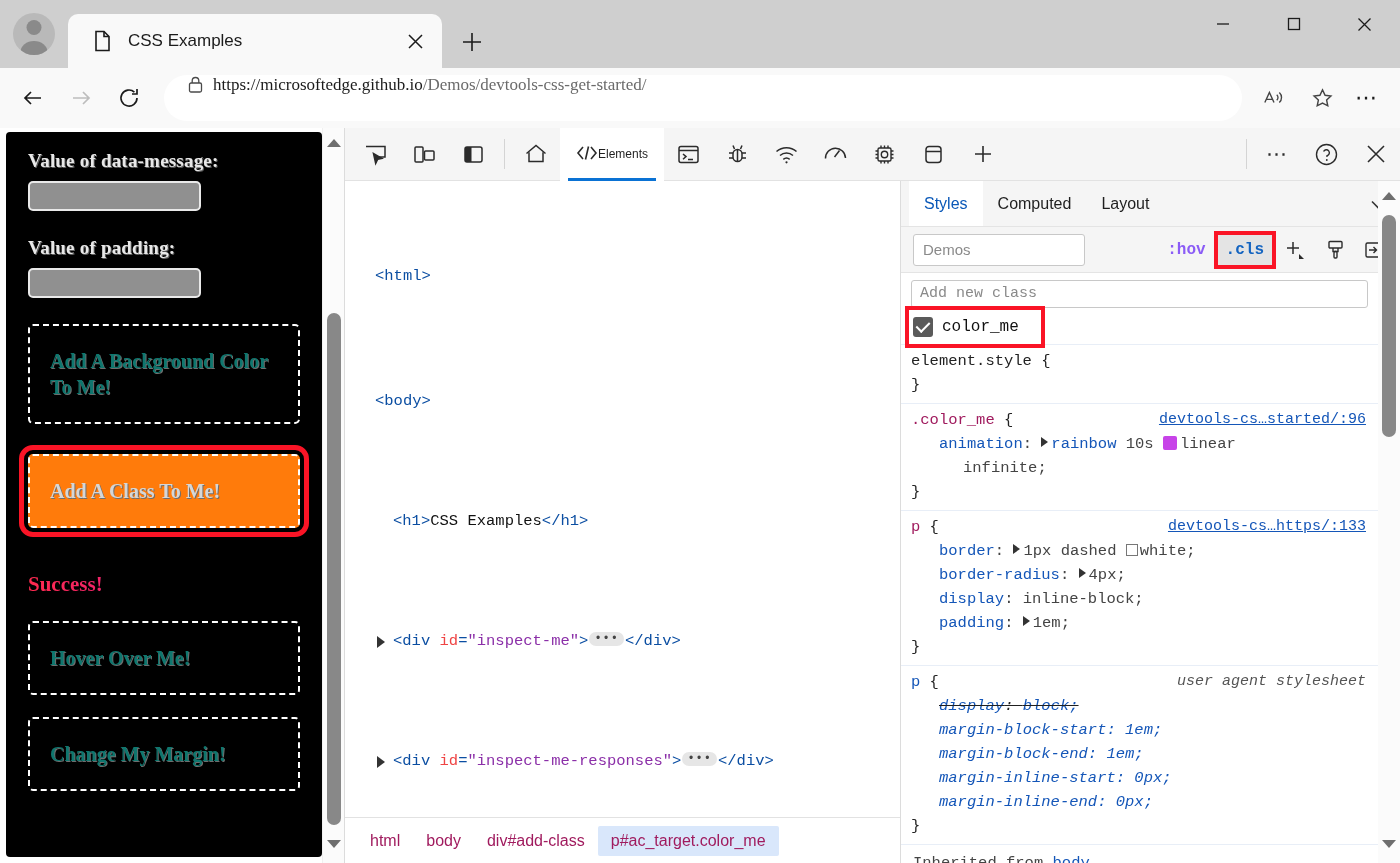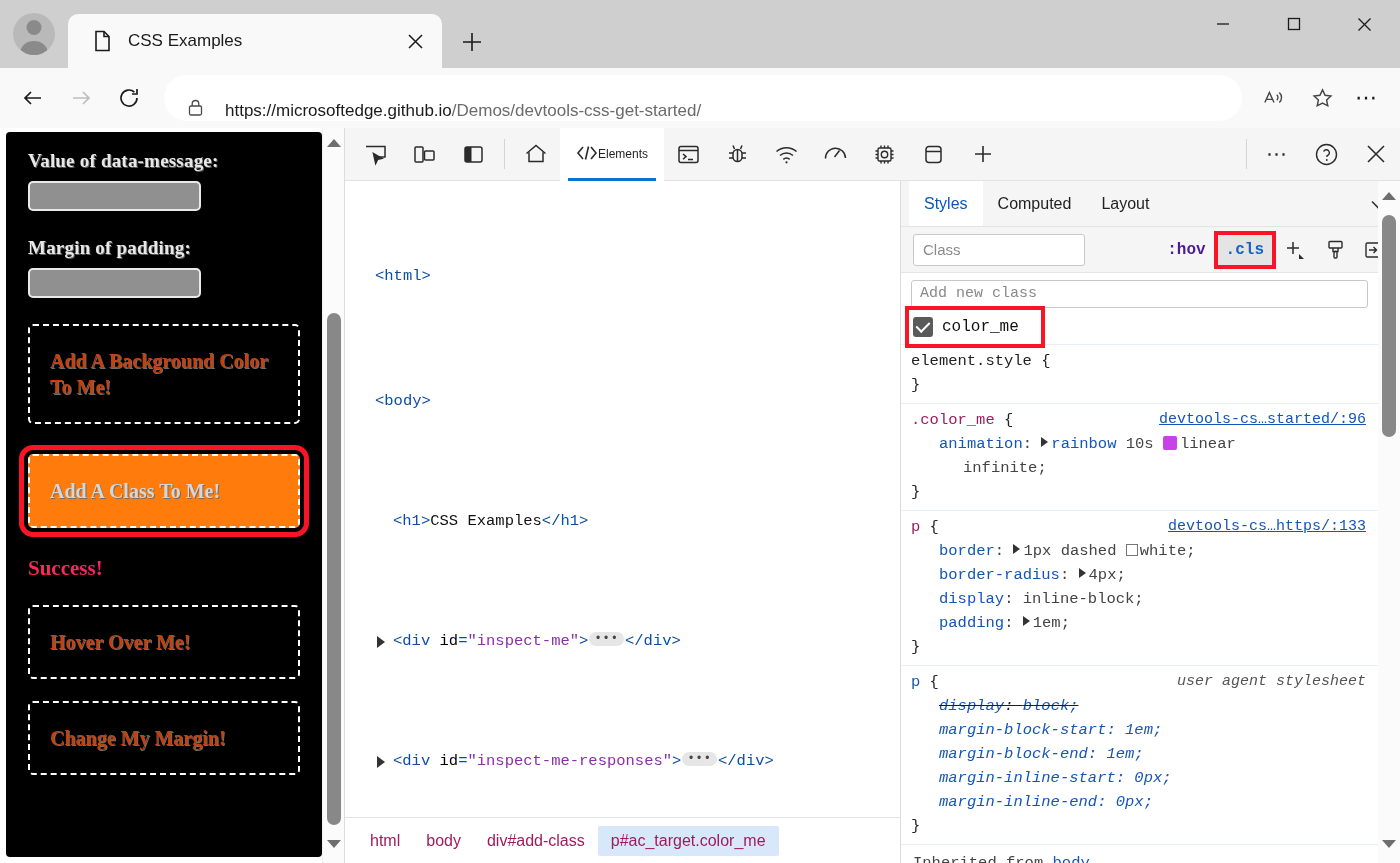--- a/index.html
+++ b/index.html
@@ -66,22 +66,22 @@
     height: 60px; background:#f9f9f9; display:flex; align-items:center;
     padding: 0 10px; gap: 2px;
   }
   .navbtn {
     width: 46px; height: 46px; border-radius: 6px;
     display:flex; align-items:center; justify-content:center; color:#1b1b1b;
   }
   .navbtn.disabled { color:#bdbdbd; }
   .urlbar {
     flex: 1; height: 46px; background:#ffffff; border-radius: 23px;
-    display:flex; align-items:flex-end; padding: 0 18px 0 22px;
-    margin: 0 10px; gap: 20px;
+    display:flex; align-items:flex-start; padding: 0 18px 0 22px;
+    margin: 0 10px; gap: 8px; font-family: Liberation Serif, serif;
   }
   .url-text {
     font-size: 17px; color:#6b6b6b; flex:1; white-space:nowrap; overflow:hidden;
   }
   .url-text b { color:#1b1b1b; font-weight: 400; }
   .urlbar-icons { display:flex; gap: 8px; }
   .urlbar-icons .navbtn { width: 40px; height: 40px; }
   .menu-dots {
     width: 46px; height: 46px; display:flex; align-items:center; justify-content:center;
     color:#1b1b1b; font-size: 22px; letter-spacing: 2px;
@@ -110,27 +110,27 @@
   }
   .page-input {
     width: 173px; height: 30px; background: #909090;
     border: 2px solid #e9e9e9; border-radius: 5px;
     margin-bottom: 26px;
   }
   .demo-box {
     border: 2px dashed #ffffff; border-radius: 5px;
     padding: 22px 20px; margin-bottom: 22px;
     font-size: 20px; font-weight: bold; line-height: 1.3;
-    color:#c2410c; text-shadow: 1px 1px 0 #6e6e6e;
+    color:#0f766e; text-shadow: 1px 1px 0 #6e6e6e;
     display:block;
   }
   .demo-box.highlighted {
     background: #ff7b0b; color:#d6d6d6;
     outline: 5px solid #fa1426; outline-offset: 4px;
-    margin-top: 30px; margin-bottom: 28px;
+    margin-top: 30px; margin-bottom: 44px;
   }
   .success-msg {
     font-size: 21px; font-weight: bold;
     background: linear-gradient(90deg,#ff2a4e 0%, #e81f7a 45%, #c71fcf 100%);
     -webkit-background-clip: text; background-clip: text; color: transparent;
     margin-bottom: 24px;
   }
 
   
   .page-scroll {
@@ -185,21 +185,21 @@
     font-family: "Liberation Mono", monospace; font-size: 15.5px; line-height: 25px;
     color:#0e0e0e; white-space: pre-wrap;
   }
   .dom-row { padding-left: 30px; position:relative; }
   .tw {
     position:absolute; width:12px; height:12px;
   }
   .tw-c { left:-16px; top:7px; border-left:8px solid #333; border-top:6px solid transparent; border-bottom:6px solid transparent; width:0;height:0; }
   .ind1 { padding-left: 48px; margin-top: 20px; }
   .tag { color:#0b4ea2; }
-  .attr { color:#000000; }
+  .attr { color:#ef4444; }
   .val { color:#8b2fa8; }
   .txt { color:#111; }
   .squig { border-bottom: 2px wavy #d2a106; }
   .ellip {
     display:inline-block; background:#e6e6e6; border-radius:9px;
     padding: 0 5px; font-size: 12px; line-height: 14px; color:#444;
     vertical-align: 3px; margin: 0 1px; letter-spacing: 1px;
   }
 
   .breadcrumb {
@@ -225,21 +225,21 @@
   .filter-row {
     height: 46px; display:flex; align-items:center; gap: 6px;
     padding: 0 8px 0 12px; background:#f5f5f5; border-bottom:1px solid #e4e4e4;
   }
   .filter-box {
     width: 172px; height: 32px; background:#fff; border:1px solid #c8c8c8; border-radius:3px;
     display:flex; align-items:center; padding: 0 9px;
     font-size:15px; color:#8a8a8a;
   }
   .f-spacer { flex:1; }
-  .hov-btn { font-family:"Liberation Mono", monospace; font-size:16px; font-weight:bold; color:#4c1d95; padding: 4px 6px; }
+  .hov-btn { font-family:"Liberation Mono", monospace; font-size:16px; font-weight:bold; color:#8b5cf6; padding: 4px 6px; }
   .cls-btn {
     font-family:"Liberation Mono", monospace; font-size:16px; font-weight:bold; color:#1464c0;
     padding: 6px 8px; background:#e4e4e4;
     outline: 4px solid #fa1426;
   }
   .tool-ic { width:34px; height:34px; display:flex; align-items:center; justify-content:center; color:#2b2b2b; }
 
   .styles-body {
     flex:1; overflow:hidden; background:#fff;
     font-family:"Liberation Mono", monospace; font-size:15.5px; line-height:24px;
@@ -398,21 +398,21 @@
     <div class="menu-dots">⋯</div>
   </div>
 
   <div class="content">
 
     <div class="viewport">
       <div class="page-body">
         <div class="page-label">Value of data-message:</div>
         <div class="page-input"></div>
 
-        <div class="page-label">Margin of padding:</div>
+        <div class="page-label">Value of padding:</div>
         <div class="page-input"></div>
 
         <div class="demo-box">Add A Background Color To Me!</div>
         <div class="demo-box highlighted">Add A Class To Me!</div>
         <div class="success-msg">Success!</div>
         <div class="demo-box">Hover Over Me!</div>
         <div class="demo-box">Change My Margin!</div>
       </div>
 
       <div class="page-scroll">
@@ -579,21 +579,21 @@
             <div class="st-tab">Layout</div>
             <div class="st-chev">
               <svg width="18" height="18" viewBox="0 0 18 18" stroke="#333" stroke-width="1.6" fill="none">
                   <path d="M3 6.5l6 6 6-6"></path>
                 </svg>
             </div>
           </div>
 
           <div class="filter-row">
             <div class="filter-box">
-              <span>Class</span>
+              <span>Demos</span>
             </div>
             <div class="f-spacer"></div>
             <div class="hov-btn">:hov</div>
             <div class="cls-btn">.cls</div>
             <div class="tool-ic">
               <svg width="22" height="22" viewBox="0 0 22 22" stroke="#2b2b2b" stroke-width="1.5" fill="none">
                 <path d="M9 3v12M3 9h12"></path>
                   <path d="M15 15l5 5h-5z" fill="#2b2b2b" stroke="none"></path>
               </svg>
             </div>

